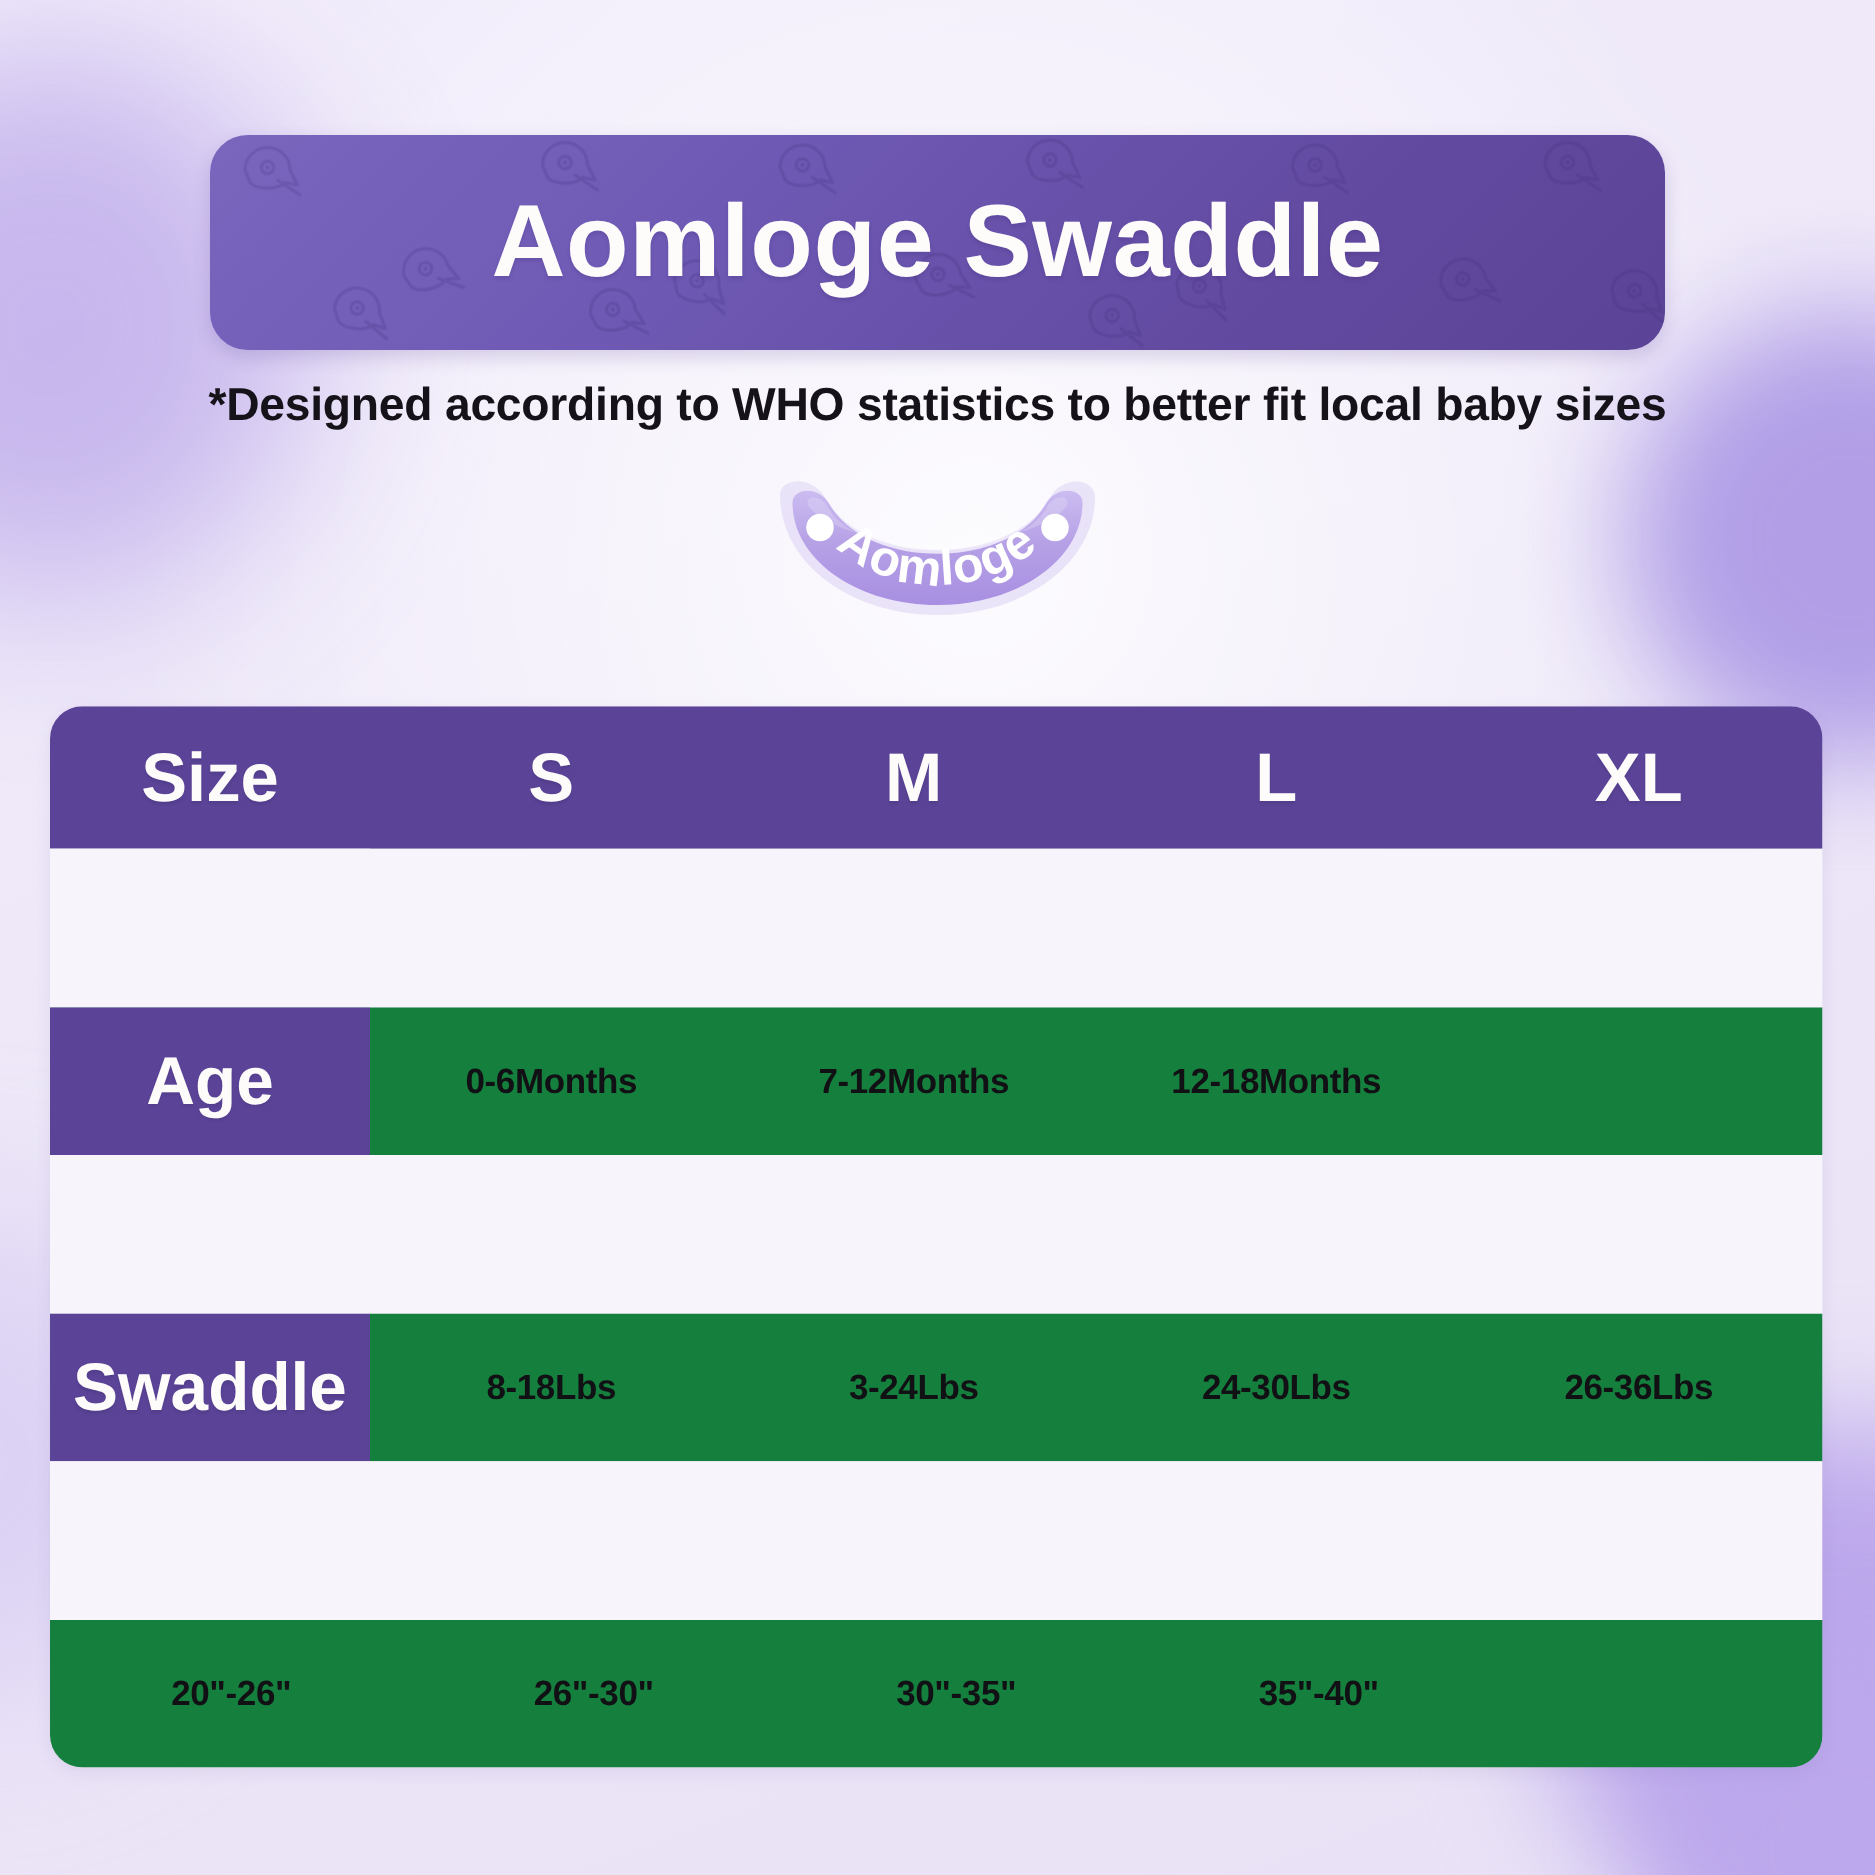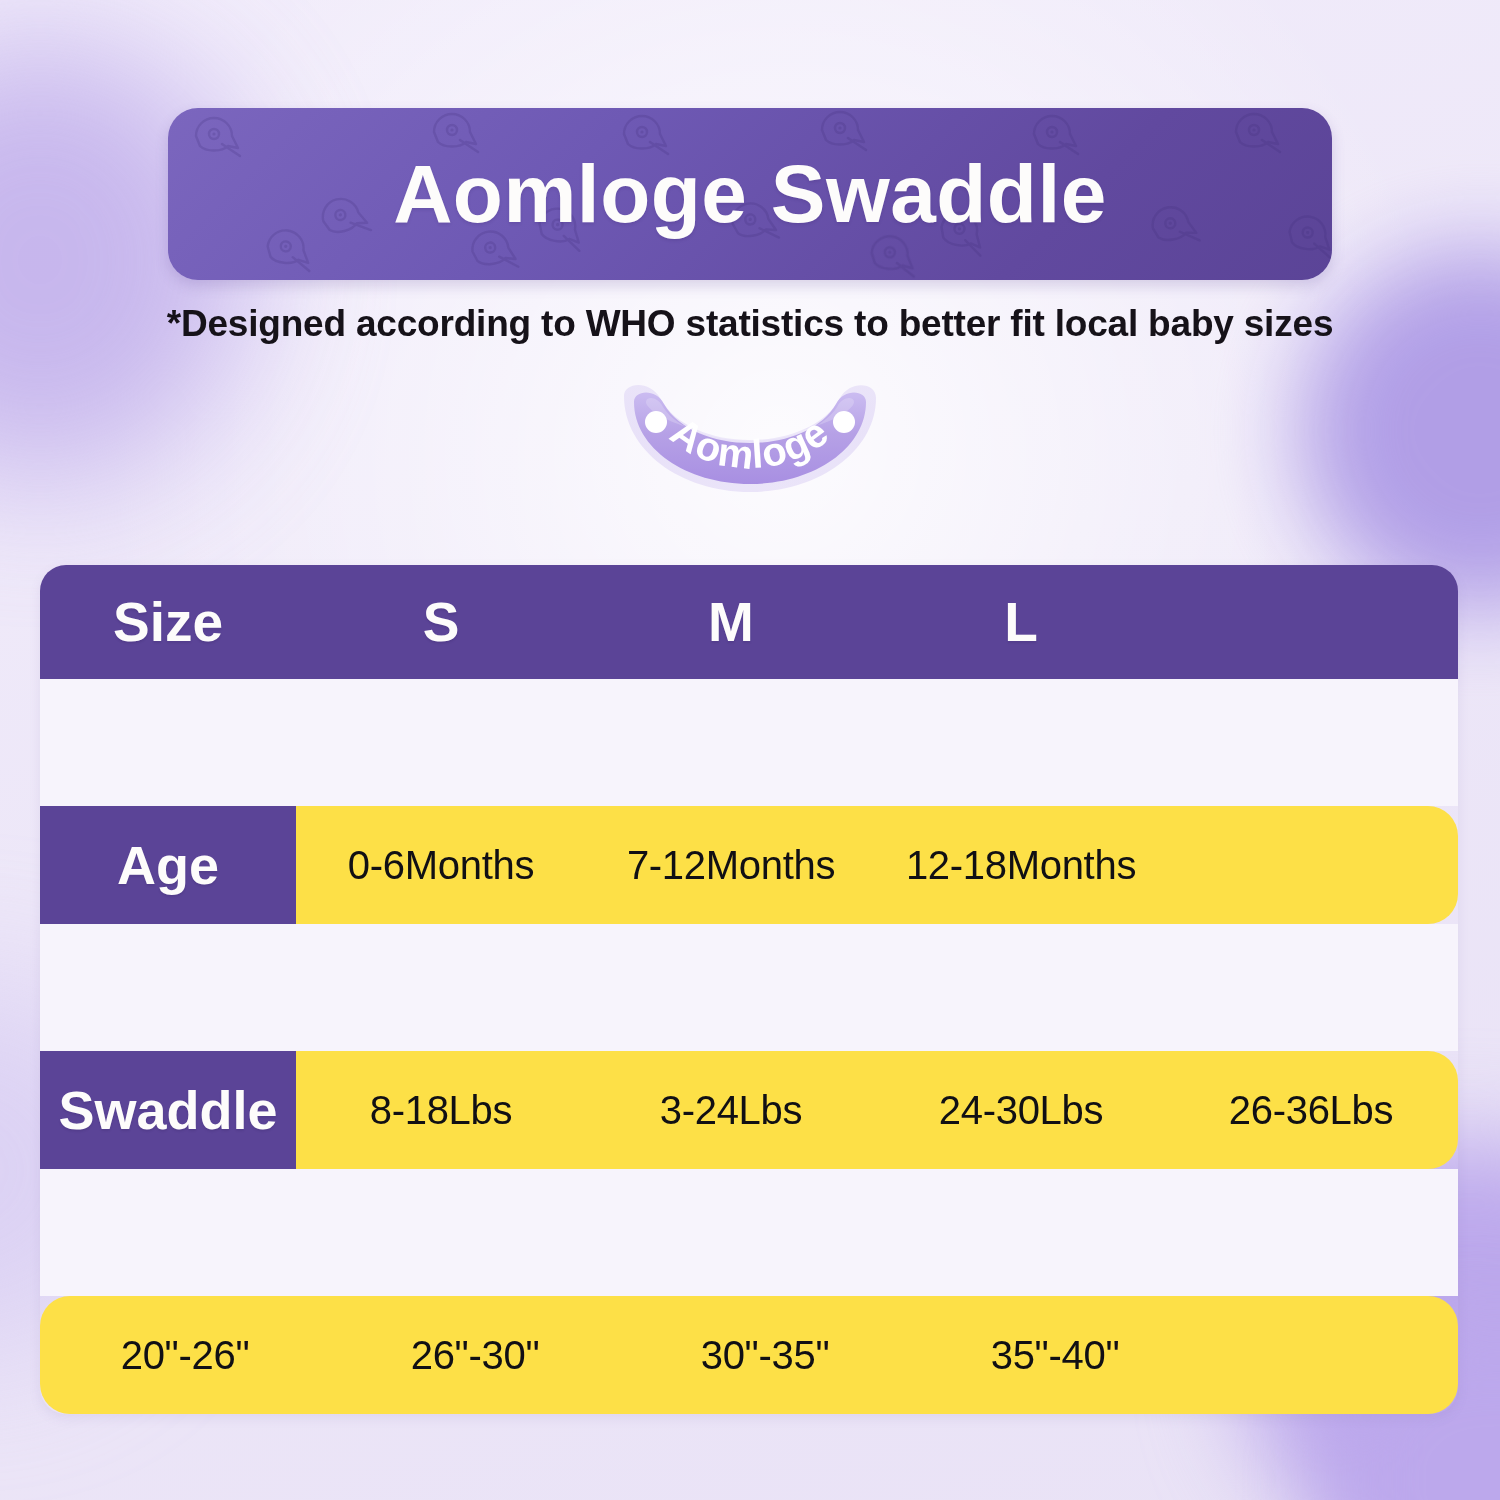--- a/index.html
+++ b/index.html
@@ -149,22 +149,21 @@
     height: 114px;
     background: #5B4497;
   }
   .row-gap {
     height: 127px;
     background: #F7F4FC;
   }
   .row-gap.gap-tall { height: 127px; }
   .row-data {
     height: 118px;
-    background: #fde047;
-    border-radius: 30px;
+    background: #15803d;
   }
   .cell {
     display: flex;
     align-items: center;
     justify-content: center;
     box-sizing: border-box;
   }
   .col-label { width: 256px; flex: 0 0 256px; }
   .col-val   { width: 290px; flex: 0 0 290px; }
 
@@ -177,22 +176,22 @@
   }
   .row-data .col-label {
     background: #5B4497;
     color: #FDFCFB;
     font-size: 54px;
     font-weight: bold;
     text-shadow: 0 2px 2px rgba(50,34,92,.18);
   }
   .row-data .col-val {
     color: #111014;
-    font-size: 40px;
-    font-weight: normal;
+    font-size: 28px;
+    font-weight: bold;
     letter-spacing: -.3px;
     white-space: nowrap;
   }
   .row-gap .col-label { background: #F7F4FC; }
 </style>
 </head>
 <body>
 
 <div id="bg-layer">
   <div id="bg-wash"></div>
@@ -269,20 +268,21 @@
     </text>
   </svg>
 
   <div id="size-table">
 
     <div class="table-row row-header">
       <div class="cell col-label">Size</div>
       <div class="cell col-val">S</div>
       <div class="cell col-val">M</div>
       <div class="cell col-val">L</div>
+      <div class="cell col-val">XL</div>
     </div>
 
     <div class="table-row row-gap">
       <div class="cell col-label"></div>
       <div class="cell col-val"></div>
       <div class="cell col-val"></div>
       <div class="cell col-val"></div>
       <div class="cell col-val"></div>
     </div>
 

